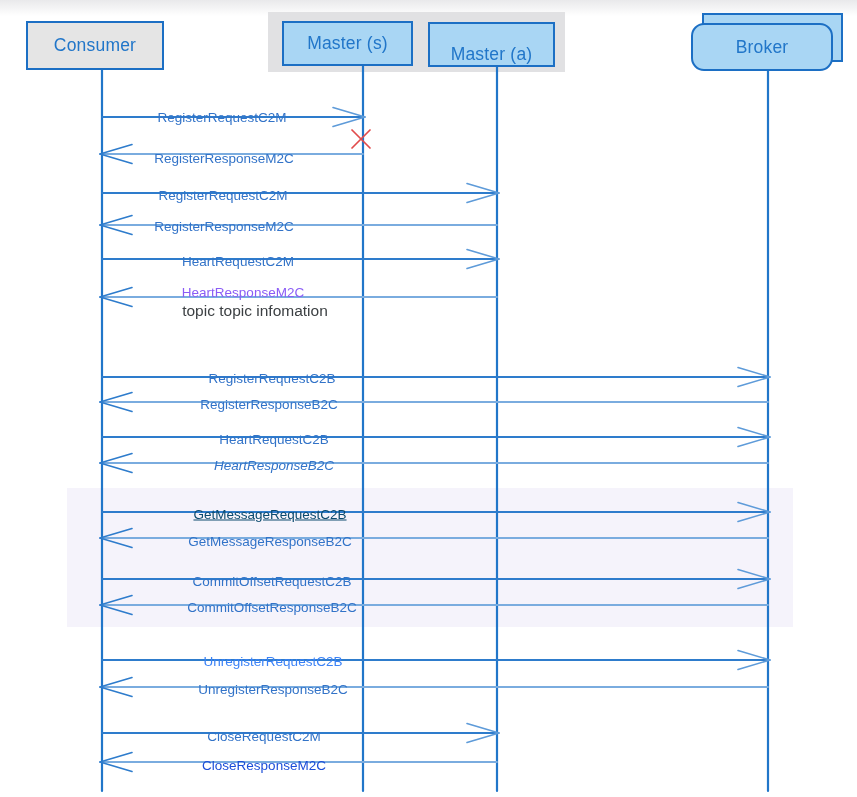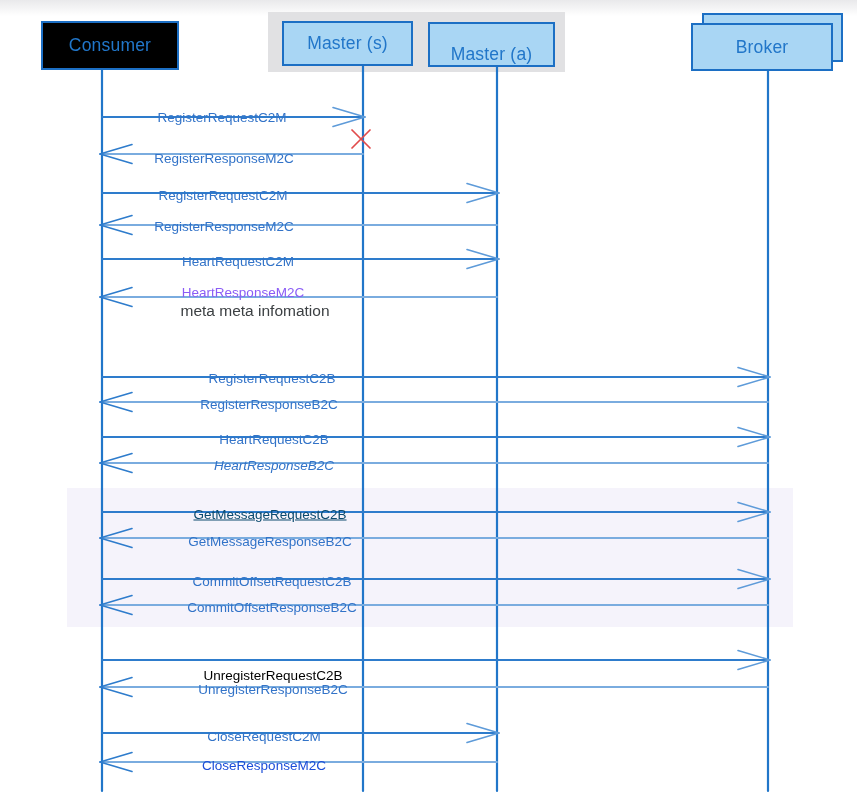--- a/index.html
+++ b/index.html
@@ -94,45 +94,45 @@
       <line x1="499" y1="733" x2="467" y2="742.5" stroke="#5e9bd9" stroke-width="1.6" stroke-linecap="round"></line>
       <line x1="497" y1="762" x2="102" y2="762" stroke="#7aacdf" stroke-width="1.8" stroke-linecap="round"></line>
       <line x1="100" y1="762" x2="132" y2="752.5" stroke="#2e7ccc" stroke-width="1.6" stroke-linecap="round"></line>
       <line x1="100" y1="762" x2="132" y2="771.5" stroke="#2e7ccc" stroke-width="1.6" stroke-linecap="round"></line>
       <line x1="352" y1="130" x2="370" y2="148" stroke="#e14b4b" stroke-width="1.7" stroke-linecap="round"></line>
       <line x1="370" y1="130" x2="352" y2="148" stroke="#e14b4b" stroke-width="1.7" stroke-linecap="round"></line>
     </svg>
 
   <div id="broker-back" style="left: 702px; top: 13px; width: 141px; height: 49px; background: rgb(169, 214, 244); border-color: rgb(28, 111, 196);"></div>
 
-  <div class="actor-box" id="actor-0" style="left: 41px; top: 21px; width: 138px; height: 49px; background: #000000; border-color: rgb(28, 111, 196); color: rgb(33, 118, 201);">
+  <div class="actor-box" id="actor-0" style="left: 26px; top: 21px; width: 138px; height: 49px; background: #e5e5e5; border-color: rgb(28, 111, 196); color: rgb(33, 118, 201);">
     <span>Consumer</span>
   </div>
   <div class="actor-box" id="actor-1" style="left: 282px; top: 21px; width: 131px; height: 45px; background: rgb(169, 214, 244); border-color: rgb(28, 111, 196); color: rgb(33, 118, 201); justify-content: center;">
     <span>Master (s)</span>
   </div>
   <div class="actor-box" id="actor-2" style="left: 428px; top: 22px; width: 127px; height: 45px; background: rgb(169, 214, 244); border-color: rgb(28, 111, 196); color: rgb(33, 118, 201); align-items: flex-end;">
     <span>Master (a)</span>
   </div>
-  <div class="actor-box" id="actor-3" style="left: 691px; top: 23px; width: 142px; height: 48px; background: rgb(169, 214, 244); border-color: rgb(28, 111, 196); color: rgb(33, 118, 201);">
+  <div class="actor-box" id="actor-3" style="left: 691px; top: 23px; width: 142px; height: 48px; background: rgb(169, 214, 244); border-color: rgb(28, 111, 196); color: rgb(33, 118, 201); border-radius: 13px;">
     <span>Broker</span>
   </div>
 
-  <div class="note" id="note" style="left: 255px; top: 311px; color: rgb(60, 64, 67);">meta meta infomation</div>
+  <div class="note" id="note" style="left: 255px; top: 311px; color: rgb(60, 64, 67);">topic topic infomation</div>
 <div class="msg-label" style="left: 222px; top: 106px; color: rgb(50, 115, 200);">RegisterRequestC2M</div>
     <div class="msg-label" style="left: 224px; top: 147px; color: rgb(50, 115, 200);">RegisterResponseM2C</div>
     <div class="msg-label" style="left: 223px; top: 184px; color: rgb(50, 115, 200);">RegisterRequestC2M</div>
     <div class="msg-label" style="left: 224px; top: 215px; color: rgb(50, 115, 200);">RegisterResponseM2C</div>
     <div class="msg-label" style="left: 238px; top: 250px; color: rgb(50, 115, 200);">HeartRequestC2M</div>
     <div class="msg-label" style="left: 243px; top: 281px; color: #8b5cf6;">HeartResponseM2C</div>
     <div class="msg-label" style="left: 272px; top: 367px; color: rgb(50, 115, 200);">RegisterRequestC2B</div>
     <div class="msg-label" style="left: 269px; top: 393px; color: rgb(50, 115, 200);">RegisterResponseB2C</div>
     <div class="msg-label" style="left: 274px; top: 428px; color: rgb(50, 115, 200);">HeartRequestC2B</div>
     <div class="msg-label" style="left: 274px; top: 454px; color: rgb(50, 115, 200); font-style: italic;">HeartResponseB2C</div>
     <div class="msg-label" style="left: 270px; top: 503px; color: #0c4a6e; text-decoration: underline;">GetMessageRequestC2B</div>
     <div class="msg-label" style="left: 270px; top: 530px; color: rgb(50, 115, 200);">GetMessageResponseB2C</div>
     <div class="msg-label" style="left: 272px; top: 570px; color: rgb(50, 115, 200);">CommitOffsetRequestC2B</div>
     <div class="msg-label" style="left: 272px; top: 596px; color: rgb(50, 115, 200);">CommitOffsetResponseB2C</div>
-    <div class="msg-label" style="left: 273px; top: 664px; color: #000000;">UnregisterRequestC2B</div>
+    <div class="msg-label" style="left: 273px; top: 650px; color: #3b82f6;">UnregisterRequestC2B</div>
     <div class="msg-label" style="left: 273px; top: 678px; color: rgb(50, 115, 200);">UnregisterResponseB2C</div>
     <div class="msg-label" style="left: 264px; top: 725px; color: rgb(50, 115, 200);">CloseRequestC2M</div>
     <div class="msg-label" style="left: 264px; top: 754px; color: #1d4ed8; text-align: right;">CloseResponseM2C</div>
   </div>
 
 </body></html>

